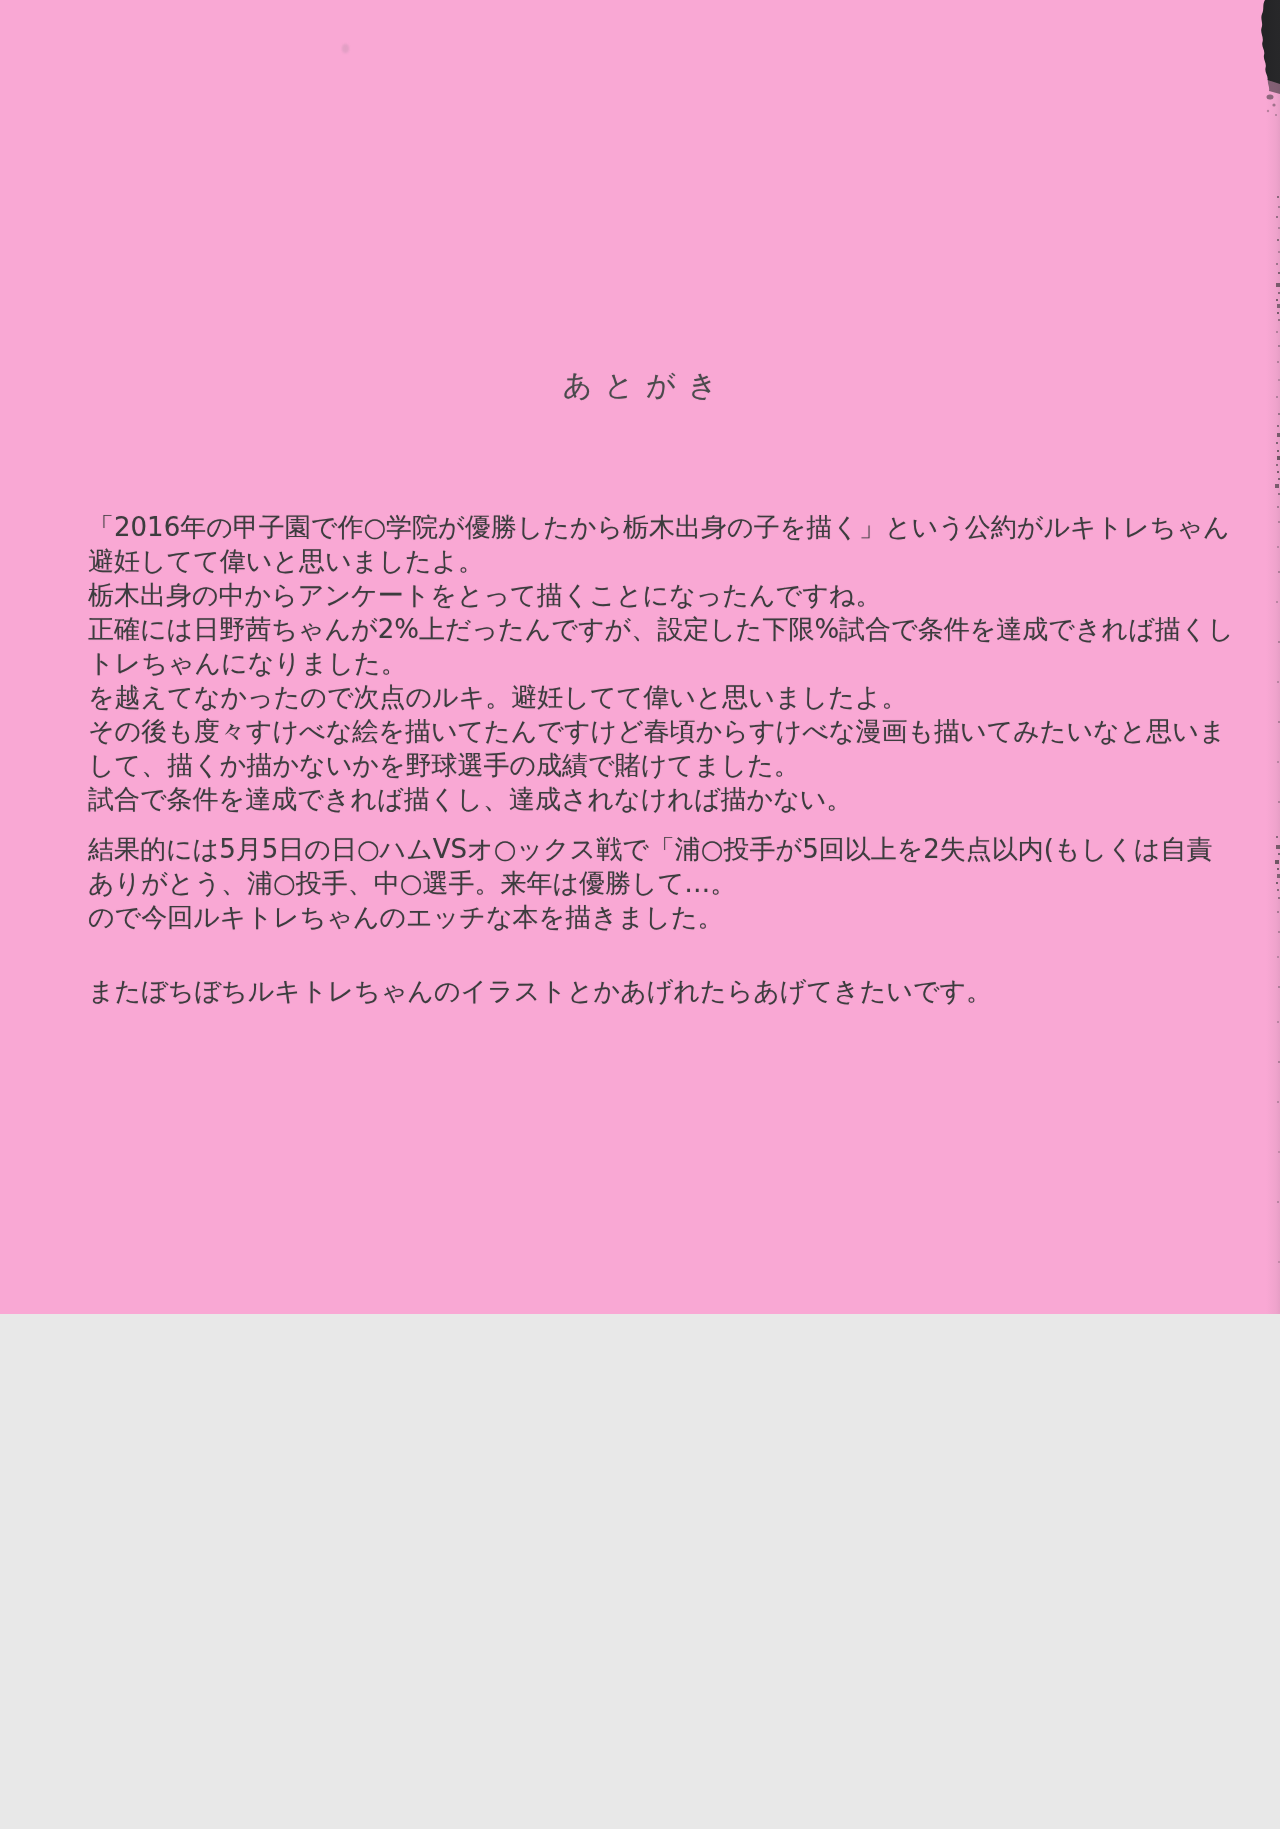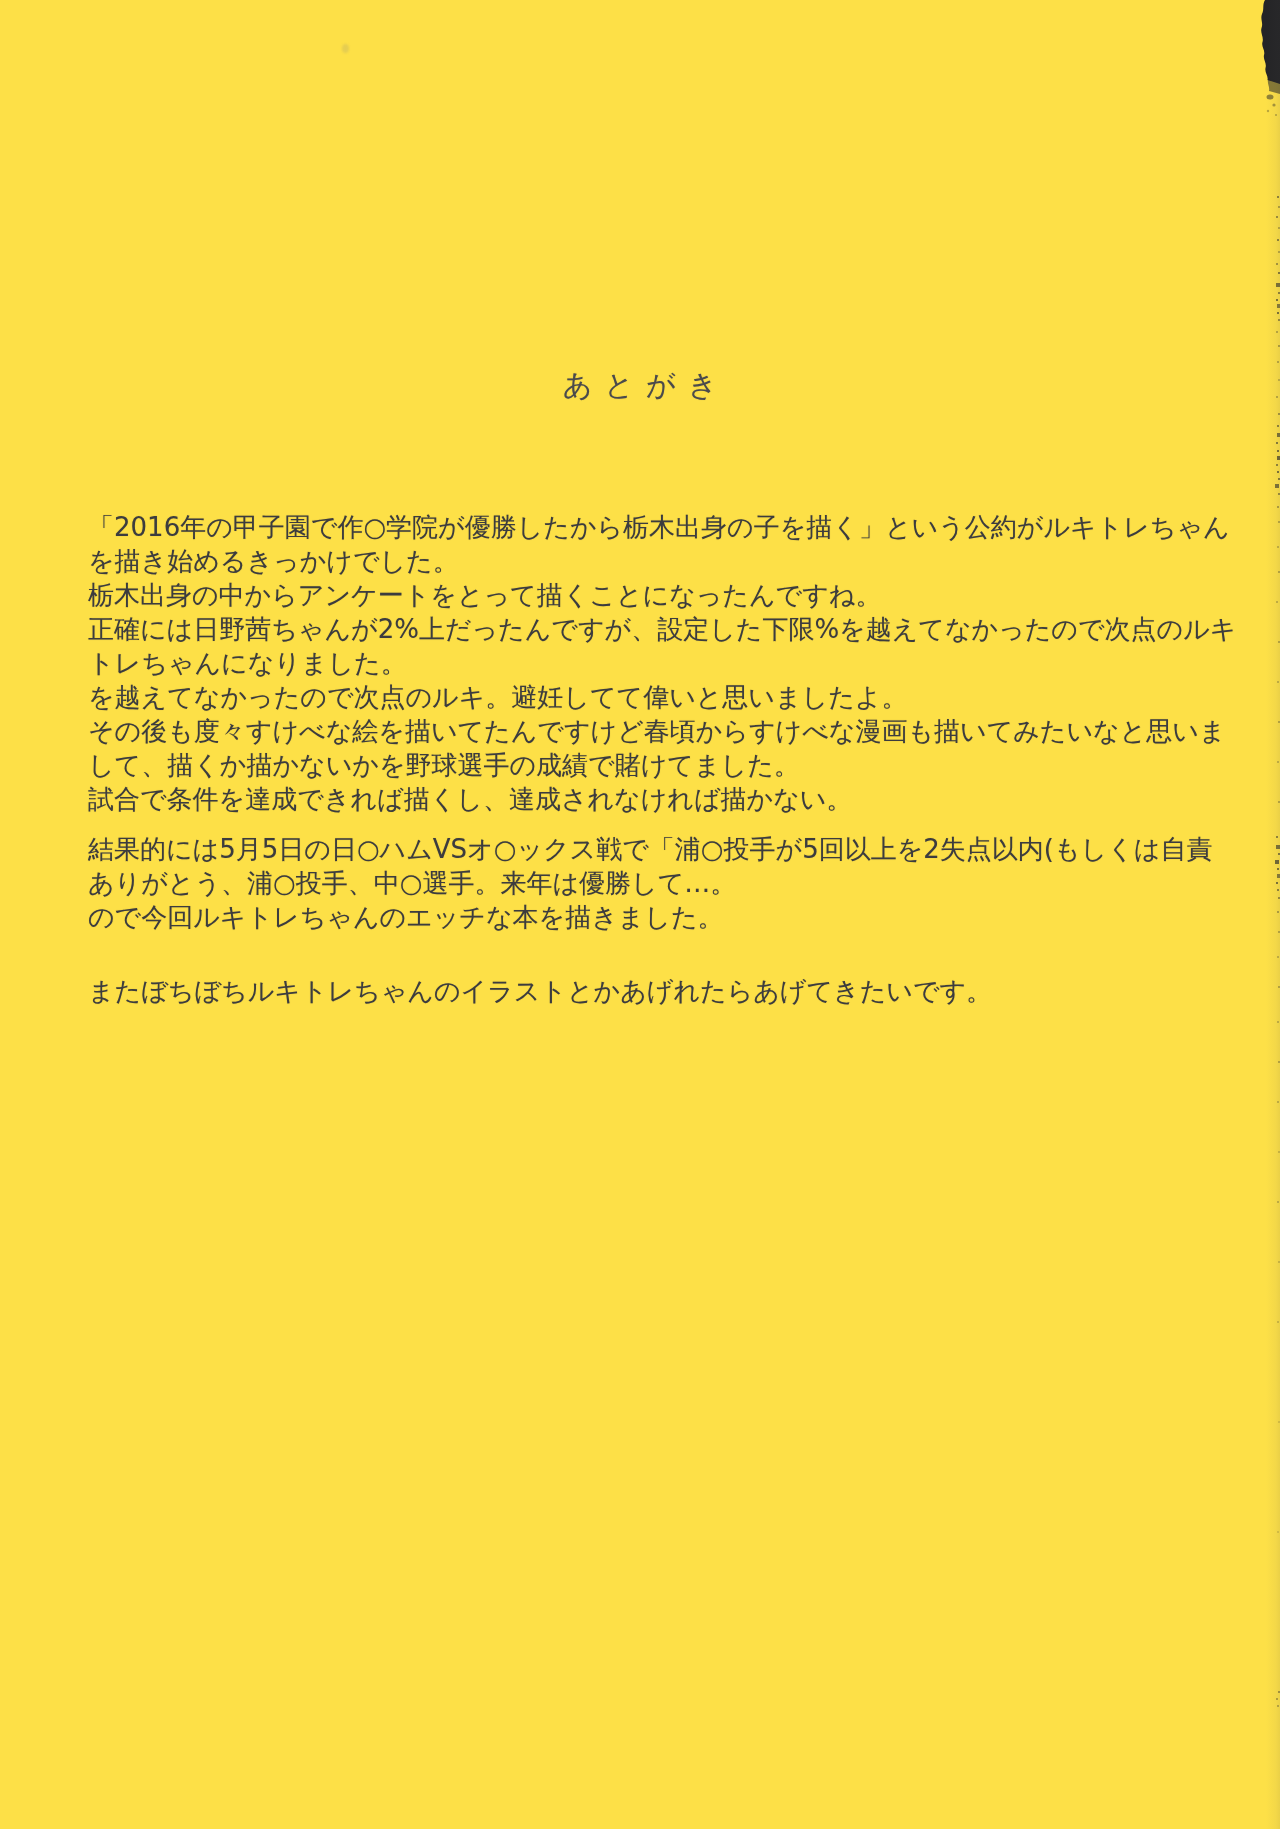--- a/index.html
+++ b/index.html
@@ -3,23 +3,23 @@
 <meta charset="utf-8">
 <style>
   html, body {
     margin: 0;
     padding: 0;
     background: #e8e8e8;
   }
   .page {
     position: relative;
     width: 1280px;
-    height: 1829px;
+    height: 1314px;
     margin: 0 auto;
-    background: #fde047;
+    background: #f9a8d4;
     overflow: hidden;
     font-family: "DejaVu Sans", "Liberation Sans", sans-serif;
   }
   
   .edge-shade {
     position: absolute;
     top: 0;
     right: 0;
     width: 14px;
     height: 100%;
@@ -159,23 +159,23 @@
 <body>
 
 <div class="page">
 
   <h1 class="title">あとがき</h1>
 
   <div class="text-block">
 
     <div class="para">
       <div class="line">「2016年の甲子園で作○学院が優勝したから栃木出身の子を描く」という公約がルキトレちゃん</div>
-      <div class="line">を描き始めるきっかけでした。</div>
+      <div class="line">避妊してて偉いと思いましたよ。</div>
       <div class="line">栃木出身の中からアンケートをとって描くことになったんですね。</div>
-      <div class="line">正確には日野茜ちゃんが2%上だったんですが、設定した下限%を越えてなかったので次点のルキ</div>
+      <div class="line">正確には日野茜ちゃんが2%上だったんですが、設定した下限%試合で条件を達成できれば描くし</div>
       <div class="line">トレちゃんになりました。</div>
       <div class="line">を越えてなかったので次点のルキ。避妊してて偉いと思いましたよ。</div>
       <div class="line">その後も度々すけべな絵を描いてたんですけど春頃からすけべな漫画も描いてみたいなと思いま</div>
       <div class="line">して、描くか描かないかを野球選手の成績で賭けてました。</div>
       <div class="line">試合で条件を達成できれば描くし、達成されなければ描かない。</div>
     </div>
 
     <div class="para">
       <div class="line">結果的には5月5日の日○ハムVSオ○ックス戦で「浦○投手が5回以上を2失点以内(もしくは自責</div>
       <div class="line">ありがとう、浦○投手、中○選手。来年は優勝して…。</div>

